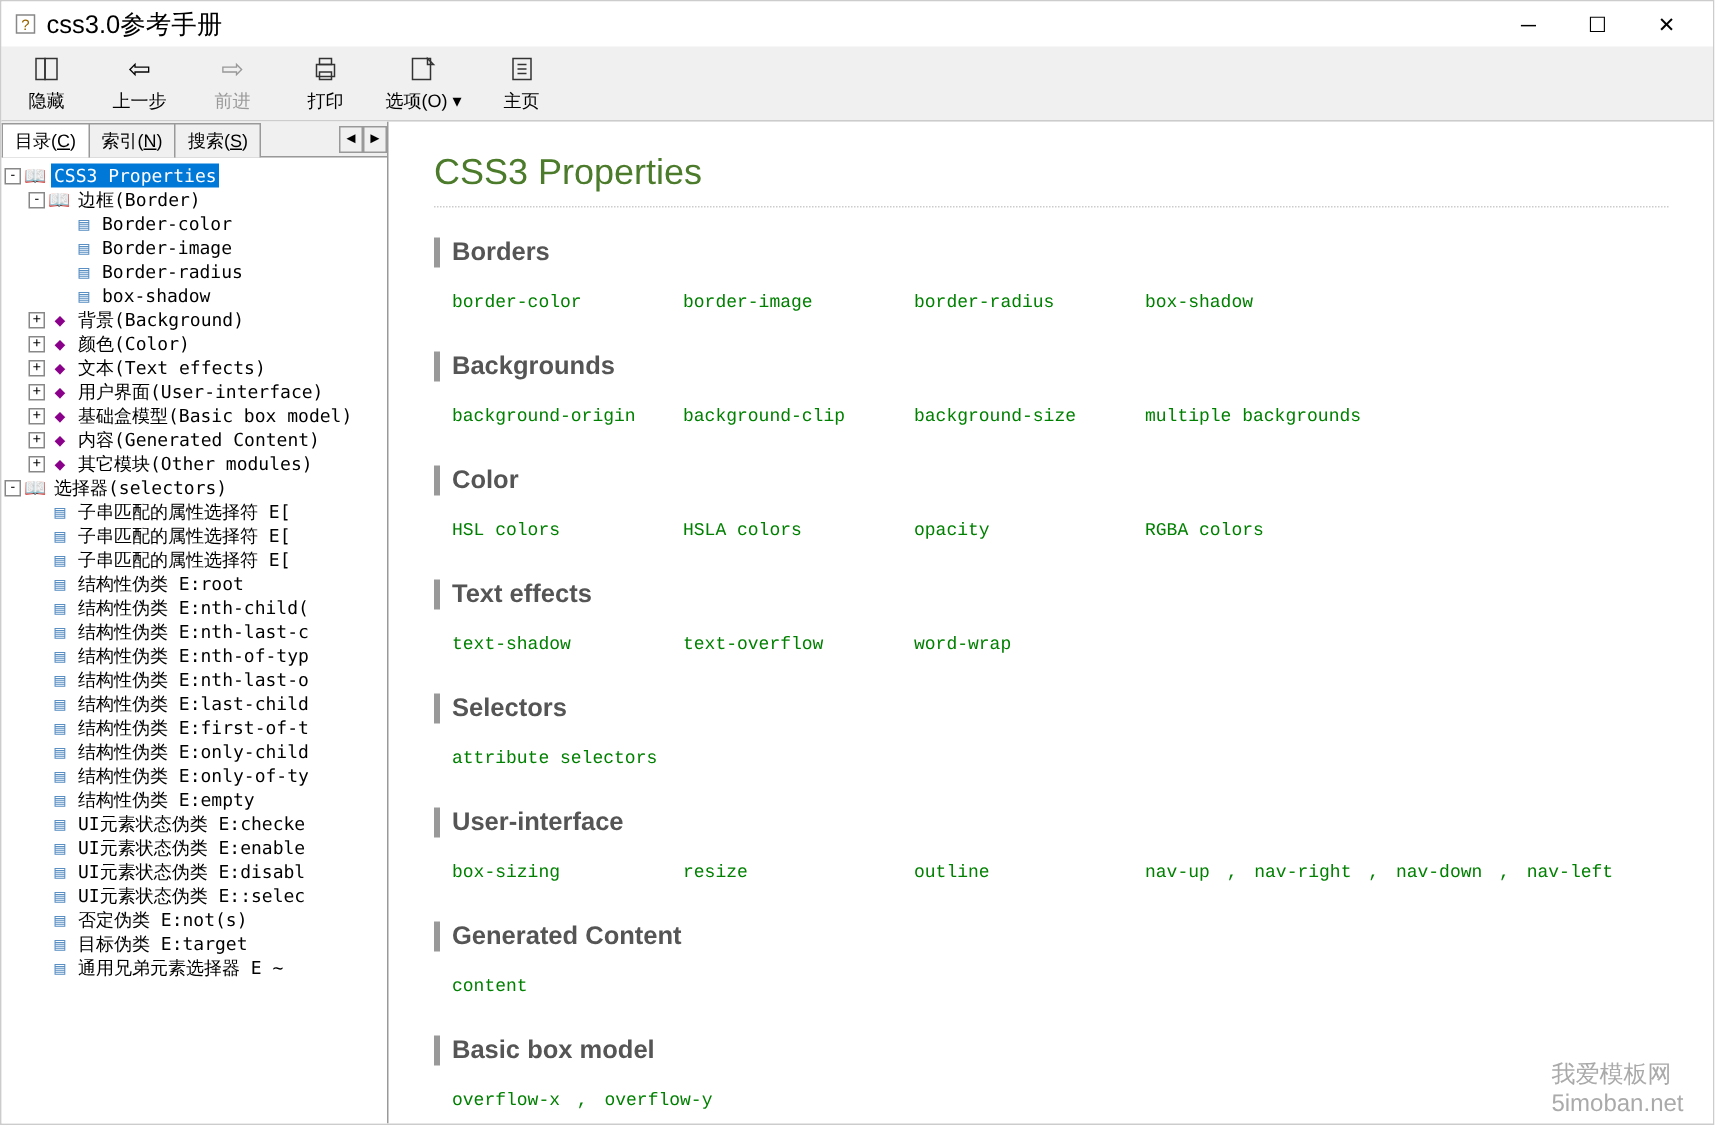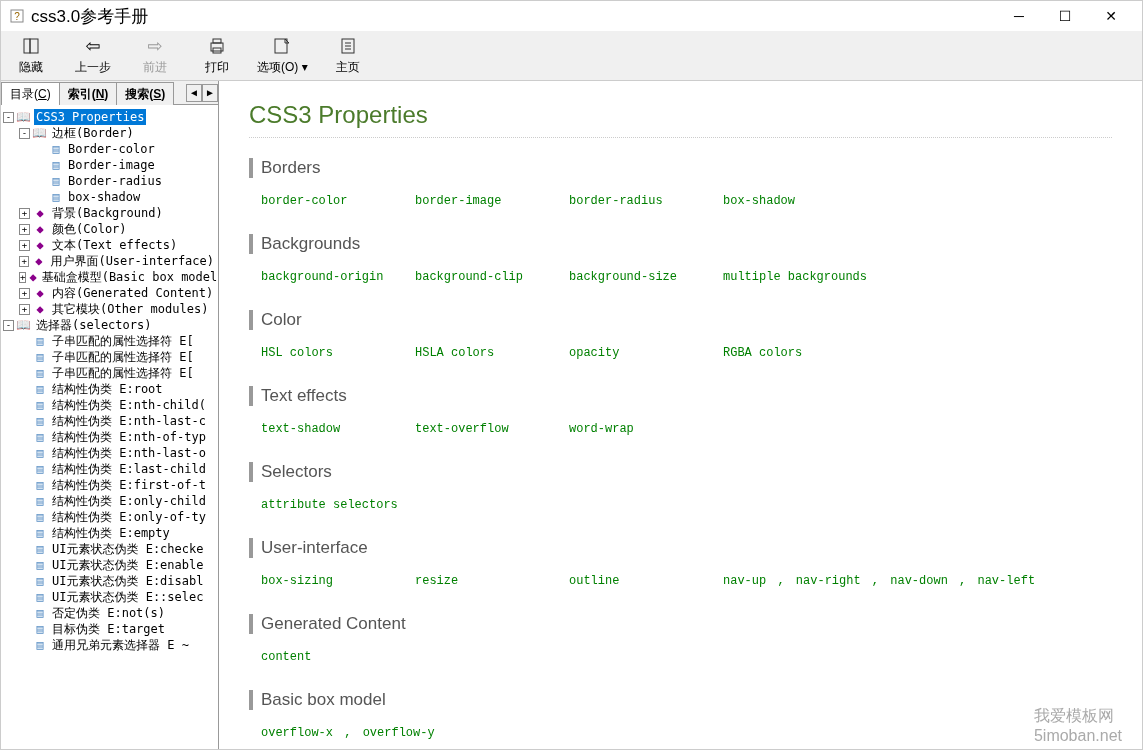--- a/index.html
+++ b/index.html
@@ -8,43 +8,43 @@
 .titlebar { height: 30px; display: flex; align-items: center; padding: 0 8px; background: #fff; }
 .titlebar .icon { width: 16px; height: 16px; margin-right: 6px; display: inline-flex; align-items: center; justify-content: center; }
 .titlebar .title { flex: 1; font-size: 17px; }
 .winbtns { display: flex; gap: 0; }
 .winbtn { width: 46px; height: 30px; display: flex; align-items: center; justify-content: center; font-size: 14px; }
 .toolbar { height: 50px; background: #f0f0f0; border-bottom: 1px solid #ccc; display: flex; align-items: center; padding: 2px 8px; gap: 18px; }
 .tbtn { display: flex; flex-direction: column; align-items: center; gap: 2px; font-size: 12px; min-width: 44px; cursor: pointer; }
 .tbtn .ticon { width: 22px; height: 22px; display: flex; align-items: center; justify-content: center; font-size: 18px; }
 .tbtn.disabled { color: #999; }
 .body { flex: 1; display: flex; overflow: hidden; }
-.leftpane { width: 218px; border-right: 1px solid #999; background: #fff; display: flex; flex-direction: column; }
+.leftpane { width: 258px; border-right: 1px solid #999; background: #fff; display: flex; flex-direction: column; }
 .tabs { display: flex; border-bottom: 1px solid #999; height: 24px; align-items: stretch; background: #f0f0f0; }
 .tab { padding: 3px 8px; border: 1px solid #999; border-bottom: none; margin-right: -1px; background: #fff; font-size: 12px; position: relative; top: 1px; }
 .tab.active { background: #fff; z-index: 1; }
-.tab:not(.active) { background: #f0f0f0; font-weight: bold; }
+.tab:not(.active) { background: #f0f0f0; }
 .tabarrows { margin-left: auto; display: flex; align-items: center; }
 .tabarrow { width: 16px; height: 18px; border: 1px solid #999; display: flex; align-items: center; justify-content: center; font-size: 10px; background: #f0f0f0; }
 .tree { flex: 1; overflow: auto; padding: 4px 2px; font-family: "SimSun", monospace; font-size: 12px; line-height: 16px; }
 .tnode { white-space: nowrap; display: flex; align-items: center; height: 16px; }
 .exp { width: 11px; height: 11px; border: 1px solid #888; display: inline-flex; align-items: center; justify-content: center; font-size: 9px; margin-right: 3px; background: #fff; cursor: pointer; line-height: 1; font-family: monospace; }
 .exp.blank { border: none; background: transparent; }
 .ticon2 { width: 14px; height: 14px; margin-right: 3px; display: inline-flex; align-items: center; justify-content: center; font-size: 12px; }
 .book { color: #8b008b; }
 .page { color: #5a8fc4; }
 .tlabel { padding: 0 2px; }
 .tlabel.sel { background: #0078d7; color: #fff; }
 .ind1 { padding-left: 16px; }
 .ind2 { padding-left: 32px; }
 .content { flex: 1; overflow-y: scroll; padding: 20px 30px; position: relative; }
 .content h1 { font-family: "Verdana", sans-serif; font-size: 24px; font-weight: normal; color: #4b7b2b; margin-bottom: 8px; }
 .content .hr { border-bottom: 1px dotted #ccc; margin-bottom: 20px; }
 .section { margin-bottom: 24px; }
-.section h2 { font-family: "Verdana", sans-serif; font-size: 17px; font-weight: normal; color: #555; border-left: 4px solid #999; padding-left: 8px; margin-bottom: 14px; }
+.section h2 { font-family: "Verdana", sans-serif; font-size: 17px; font-weight: bold; color: #555; border-left: 4px solid #999; padding-left: 8px; margin-bottom: 14px; }
 .links { display: flex; flex-wrap: wrap; padding-left: 12px; }
 .link { font-family: "Courier New", monospace; font-size: 12px; color: #008000; width: 154px; padding: 2px 0; }
 .link.wide { width: auto; }
 .sep { color: #008000; font-family: "Courier New", monospace; font-size: 12px; margin: 0 4px; }
 .watermark { position: absolute; right: 20px; bottom: 4px; color: #aaa; font-size: 16px; }
 .underline { text-decoration: underline; }
 </style>
 </head>
 <body>
 

